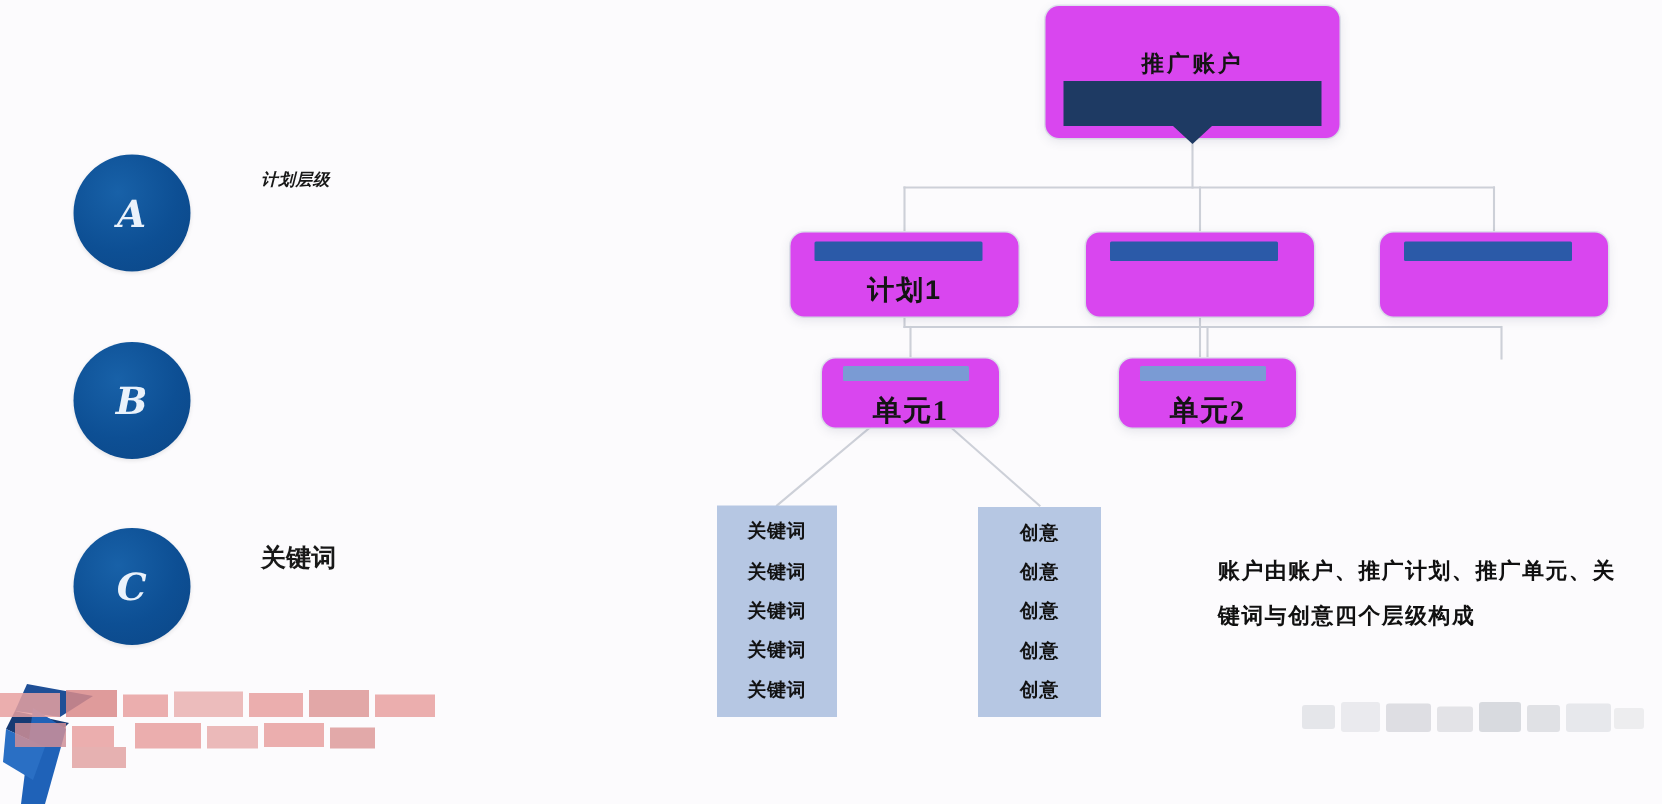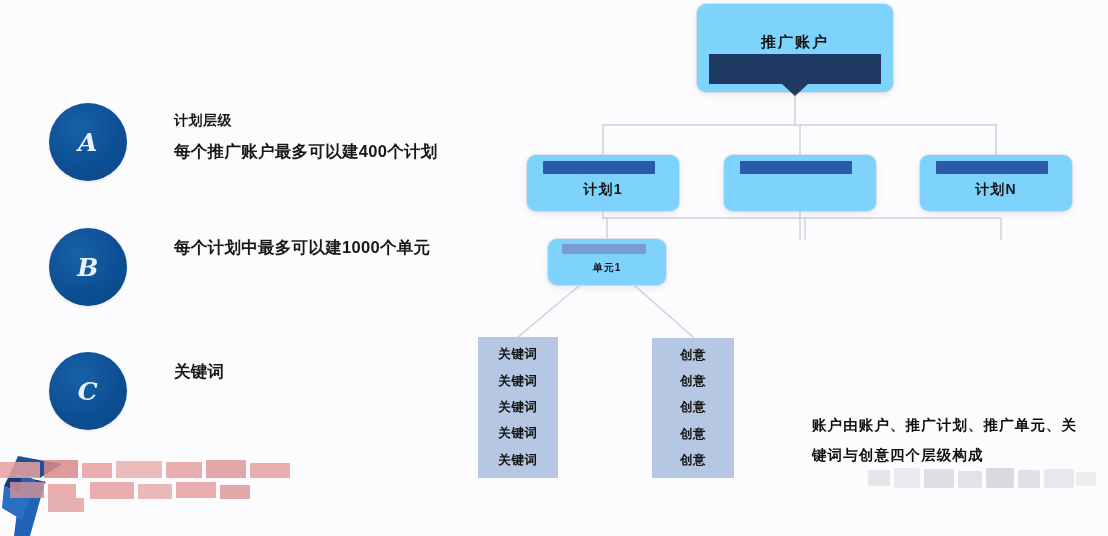--- a/index.html
+++ b/index.html
@@ -20,31 +20,31 @@
     display:flex;align-items:center;justify-content:center;
     box-shadow:0 1px 3px rgba(0,0,0,.10);
   }
   .badge span{
     font-family:"DejaVu Serif","Liberation Serif",serif;
     font-style:italic;font-weight:700;font-size:25px;color:#eaf2fb;
     letter-spacing:.5px;
   }
   .legend-text{position:absolute;color:#181818;}
   .legend-title{
-    font-size:14px;font-weight:700;letter-spacing:.5px;
-    margin-bottom:11px;white-space:nowrap;
+    font-size:11px;font-weight:700;letter-spacing:.5px;
+    margin-bottom:11px;white-space:nowrap;font-style:italic;
   }
   .legend-line{
     font-size:16.5px;font-weight:700;letter-spacing:.3px;
     margin-bottom:9px;white-space:nowrap;
   }
 
   
   .card{
-    position:absolute;background:#7dd3fc;border-radius:9px;
+    position:absolute;background:#d946ef;border-radius:9px;
     box-shadow:0 2px 7px rgba(60,70,100,.13),0 0 0 1px rgba(225,228,238,.9);
   }
   .card-bar{position:absolute;border-radius:1px;}
   .card-label{
     position:absolute;left:0;right:0;text-align:center;
     font-weight:700;color:#141414;letter-spacing:1.2px;white-space:nowrap;
   }
 
   
   #node-account{left:697px;top:4px;width:196px;height:88px;}
@@ -58,42 +58,42 @@
   }
   .acct-notch{
     position:absolute;left:50%;top:80px;margin-left:-13px;
     width:0;height:0;border-left:13px solid transparent;
     border-right:13px solid transparent;border-top:12px solid #1e3a63;
   }
 
   
   .plan-card{width:152px;height:56px;}
   .plan-card .card-bar{left:16px;top:6px;width:112px;height:13px;background:#2b5aa8;}
-  .plan-card .card-label{top:26px;font-size:14px;}
+  .plan-card .card-label{top:26px;font-size:18px;}
 
   
   .unit-card{width:118px;height:46px;}
   .unit-card .card-bar{left:14px;top:5px;width:84px;height:10px;background:#7a9bd4;}
-  .unit-card .card-label{top:22px;font-size:10px;letter-spacing:1px;}
+  .unit-card .card-label{top:22px;font-size:19px;letter-spacing:1px;font-family:Liberation Serif, serif;}
 
   
   .list-box{
     position:absolute;background:#b6c7e3;
     display:flex;flex-direction:column;align-items:center;
     justify-content:space-evenly;
   }
   .list-box .item{
     font-size:12.5px;font-weight:700;color:#121212;letter-spacing:.6px;
   }
 
   
   #caption{
     position:absolute;left:812px;top:366px;width:270px;
     font-size:14.5px;font-weight:700;color:#101010;
-    letter-spacing:1.1px;line-height:30px;margin-top:44px;
+    letter-spacing:1.1px;line-height:30px;
   }
 
   
   #wires{position:absolute;left:0;top:0;width:1108px;height:536px;
          pointer-events:none;}
 
   
   #wm-logo{position:absolute;left:0px;top:452px;width:92px;height:84px;}
   #wm-red{position:absolute;left:0px;top:460px;width:300px;height:56px;}
   #wm-red .blk{position:absolute;background:#e8a0a0;opacity:.85;}
@@ -129,30 +129,28 @@
       <path d="M634,285 L693,337"></path>
     </g>
   </svg>
 
   <div class="legend-row">
     <div class="badge" style="left:49px;top:103px;">
       <span>A</span>
     </div>
     <div class="legend-text" style="left:174px;top:112px;">
       <div class="legend-title">计划层级</div>
-      <div class="legend-line">每个推广账户最多可以建400个计划</div>
     </div>
   </div>
 
   <div class="legend-row">
     <div class="badge" style="left:49px;top:228px;">
       <span>B</span>
     </div>
     <div class="legend-text" style="left:174px;top:237px;">
-      <div class="legend-line">每个计划中最多可以建1000个单元</div>
     </div>
   </div>
 
   <div class="legend-row">
     <div class="badge" style="left:49px;top:352px;">
       <span>C</span>
     </div>
     <div class="legend-text" style="left:174px;top:361px;">
       <div class="legend-line">关键词</div>
     </div>
@@ -168,28 +166,31 @@
     <div class="card-bar"></div>
     <div class="card-label">计划1</div>
   </div>
 
   <div class="card plan-card" style="left:724px;top:155px;">
     <div class="card-bar"></div>
   </div>
 
   <div class="card plan-card" style="left:920px;top:155px;">
     <div class="card-bar"></div>
-    <div class="card-label">计划N</div>
   </div>
 
   <div class="card unit-card" style="left:548px;top:239px;">
     <div class="card-bar"></div>
     <div class="card-label">单元1</div>
   </div>
 
+  <div class="card unit-card" style="left:746px;top:239px;">
+    <div class="card-bar"></div>
+    <div class="card-label">单元2</div>
+  </div>
 
 
   <div class="list-box" style="left:478px;top:337px;width:80px;height:141px;">
     <div class="item">关键词</div>
     <div class="item">关键词</div>
     <div class="item">关键词</div>
     <div class="item">关键词</div>
     <div class="item">关键词</div>
   </div>
 

